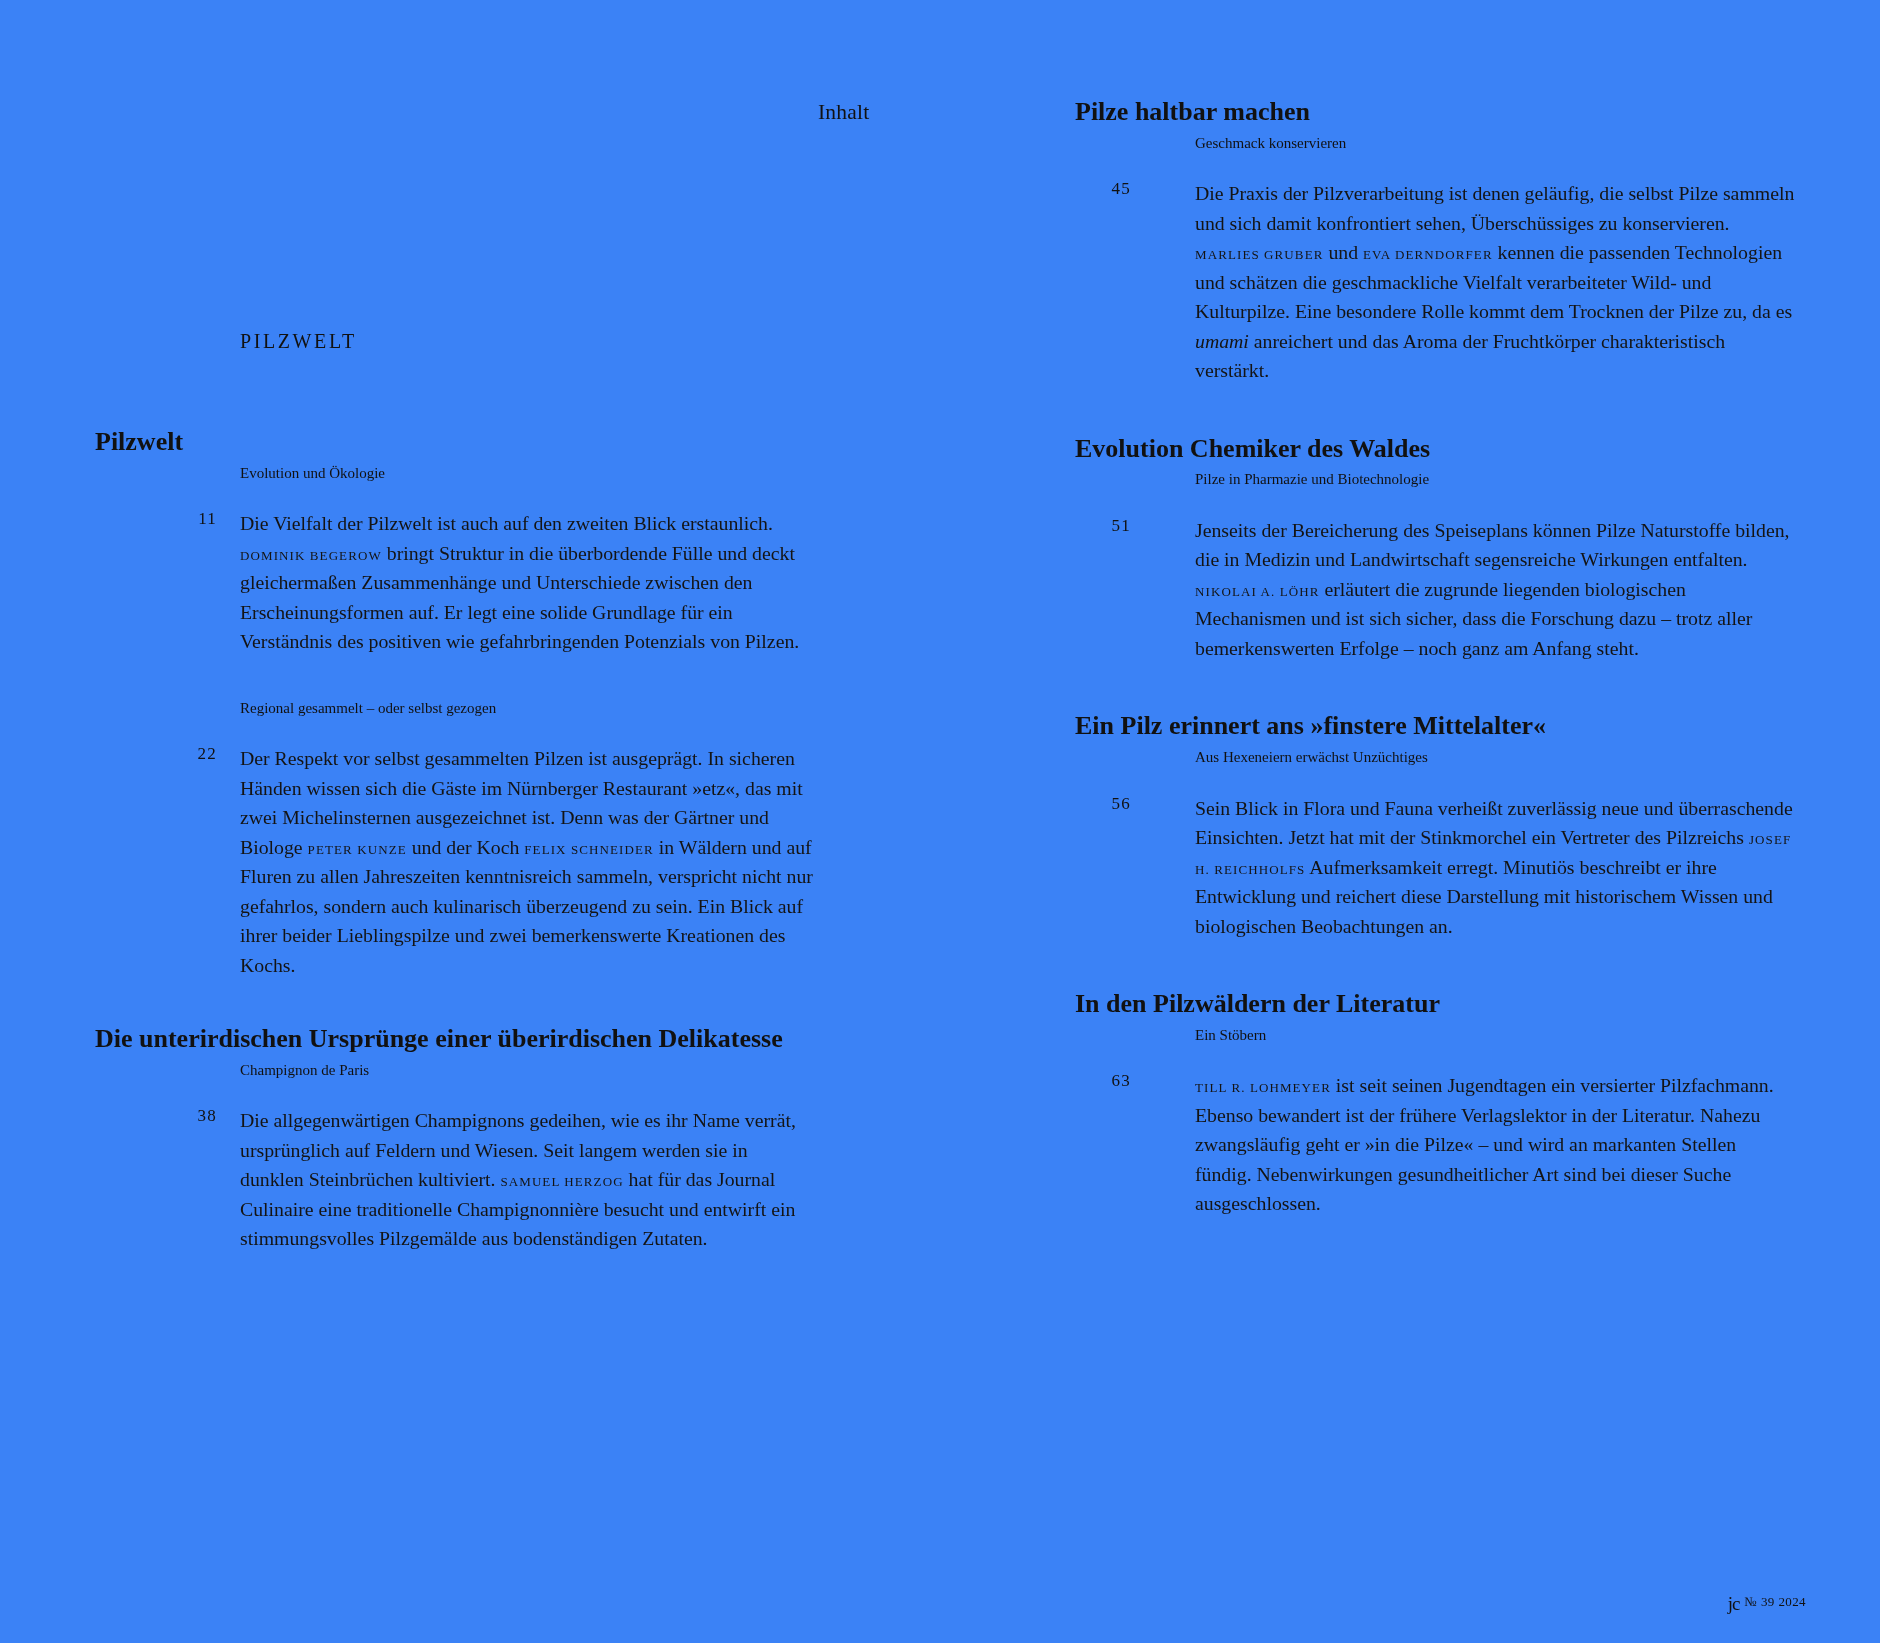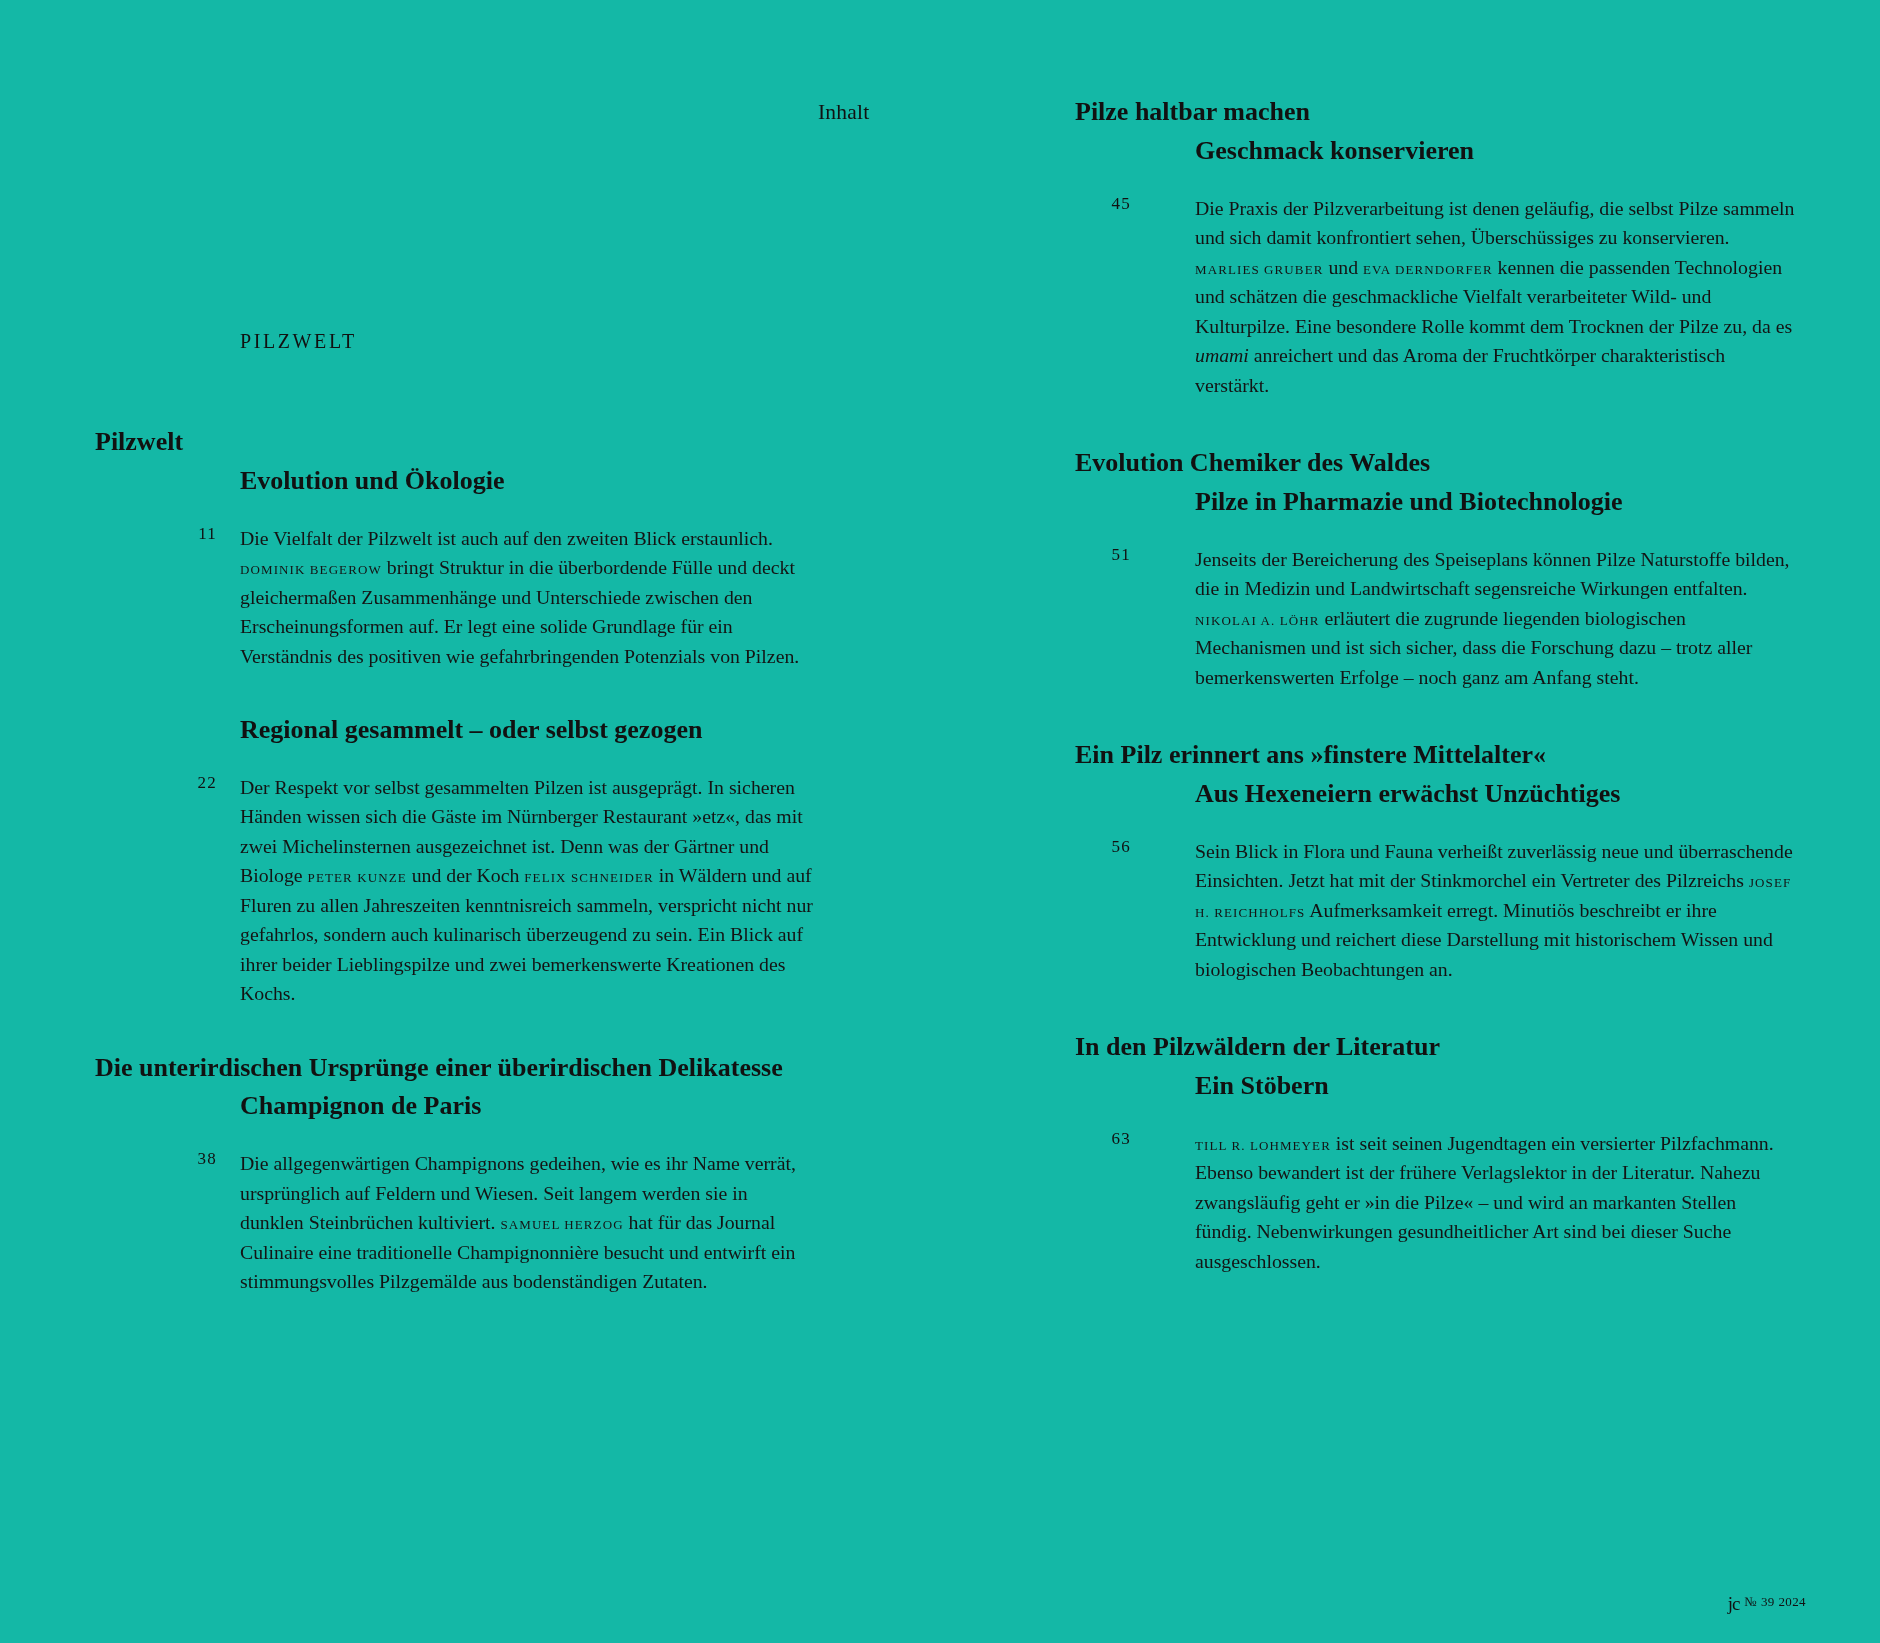--- a/index.html
+++ b/index.html
@@ -11,21 +11,21 @@
     width: 1880px;
     height: 1643px;
     font-family: "Liberation Serif", serif;
     color: #1a1a1a;
     position: relative;
     overflow: hidden;
   }
   .page {
     position: absolute;
     inset: 0;
-    background: #14b8a6;
+    background: #3b82f6;
   }
 
   
   .inhalt-label {
     position: absolute;
     left: 818px;
     top: 100px;
     font-size: 21.5px;
     letter-spacing: 0.2px;
     color: #111;
@@ -62,26 +62,25 @@
     position: relative;
   }
   .entry-title {
     font-size: 26px;
     font-weight: bold;
     color: #111;
     line-height: 1.3;
     margin-bottom: 5px;
   }
   .entry-subtitle {
-    font-size: 26px;
+    font-size: 15px;
     color: #111;
     margin-left: 145px;
     line-height: 1.3;
     margin-bottom: 26px;
-    font-weight: bold;
   }
   .entry-body-row {
     display: block;
     position: relative;
     min-height: 20px;
   }
   .entry-page {
     position: absolute;
     left: 72px;
     top: 0;

